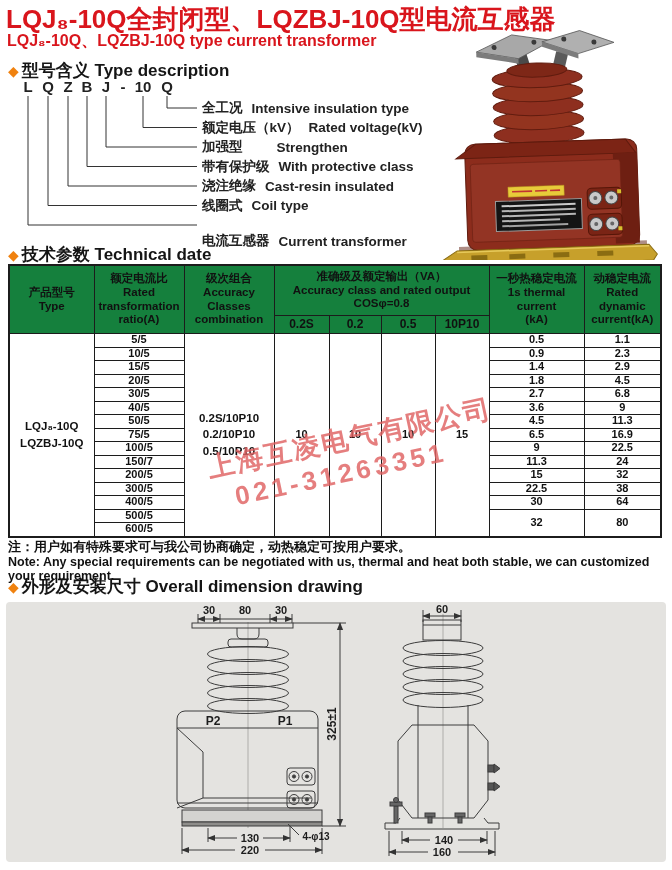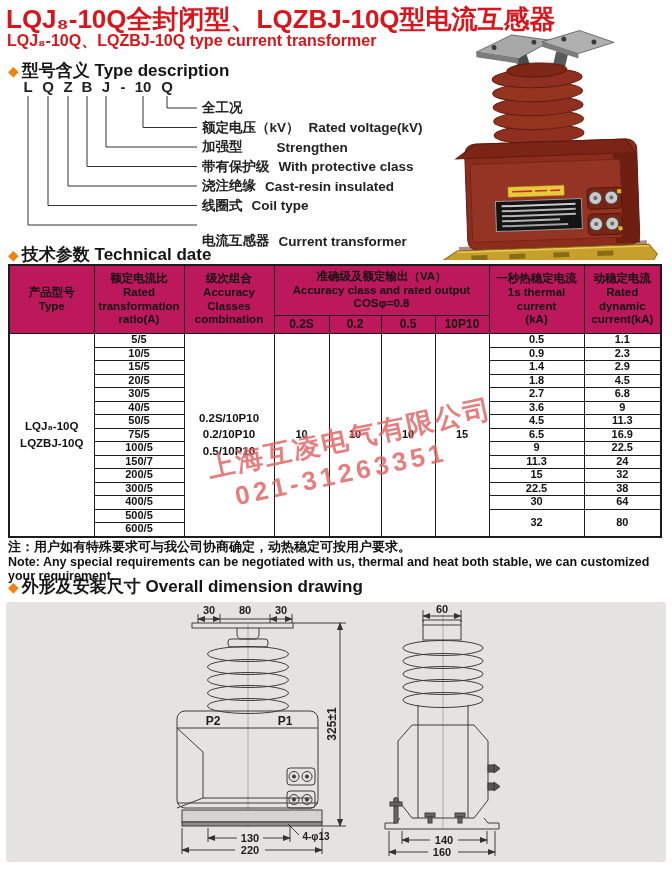--- a/index.html
+++ b/index.html
@@ -20,21 +20,21 @@
   .legend-row{position:absolute;left:202px;height:18px;display:flex;align-items:center;gap:9px;white-space:nowrap;justify-content:space-between;}
   .legend-cn{font-size:13.5px;font-weight:bold;color:#222;}
   .legend-en{font-size:13.5px;font-weight:bold;color:#222;}
   
   #spec-table{left:8px;top:264px;border-collapse:collapse;table-layout:fixed;width:654px;}
   #spec-table th,#spec-table td{
     border:1px solid #1c1c1c;text-align:center;vertical-align:middle;
     padding:0;font-weight:bold;color:#111;overflow:hidden;
   }
   #spec-table{border:2px solid #1c1c1c;}
-  #spec-table th{background:#be185d;font-size:11.5px;line-height:1.18;white-space:pre-line;margin-top:46px;}
+  #spec-table th{background:#15803d;font-size:11.5px;line-height:1.18;white-space:pre-line;margin-top:46px;}
   #spec-table .sub th{height:17px;font-size:12px;}
   #spec-table thead .main th{height:49px;}
   #spec-table td{font-size:11px;height:12.5px;line-height:1.05;}
   #spec-table td.pre{white-space:pre-line;font-size:11.5px;line-height:1.45;}
   
   #watermark{left:208px;top:420px;width:290px;transform:rotate(-12deg);
     color:rgba(223,98,98,0.82);font-weight:bold;text-align:center;pointer-events:none;z-index:5;}
   #watermark .w1{font-size:27px;letter-spacing:2px;white-space:nowrap;}
   #watermark .w2{font-size:26px;letter-spacing:4px;white-space:nowrap;transform:translateX(-16px);}
   
@@ -145,20 +145,21 @@
       <span class="mc-letter" style="left: 55px;">Z</span>
       <span class="mc-letter" style="left: 74px;">B</span>
       <span class="mc-letter" style="left: 93px;">J</span>
       <span class="mc-letter" style="left: 110px;">-</span>
       <span class="mc-letter" style="left: 130px;">10</span>
       <span class="mc-letter" style="left: 154px;">Q</span>
     </div>
   <div id="model-legend">
       <div class="legend-row" style="top: 21px;">
         <span class="legend-cn">全工况</span>
+        <span class="legend-en">Intensive insulation type</span>
       </div>
       <div class="legend-row" style="top: 40.5px;">
         <span class="legend-cn">额定电压（kV）</span>
         <span class="legend-en">Rated voltage(kV)</span>
       </div>
       <div class="legend-row" style="top: 60px; gap: 34px;">
         <span class="legend-cn">加强型</span>
         <span class="legend-en">Strengthen</span>
       </div>
       <div class="legend-row" style="top: 79.5px;">

